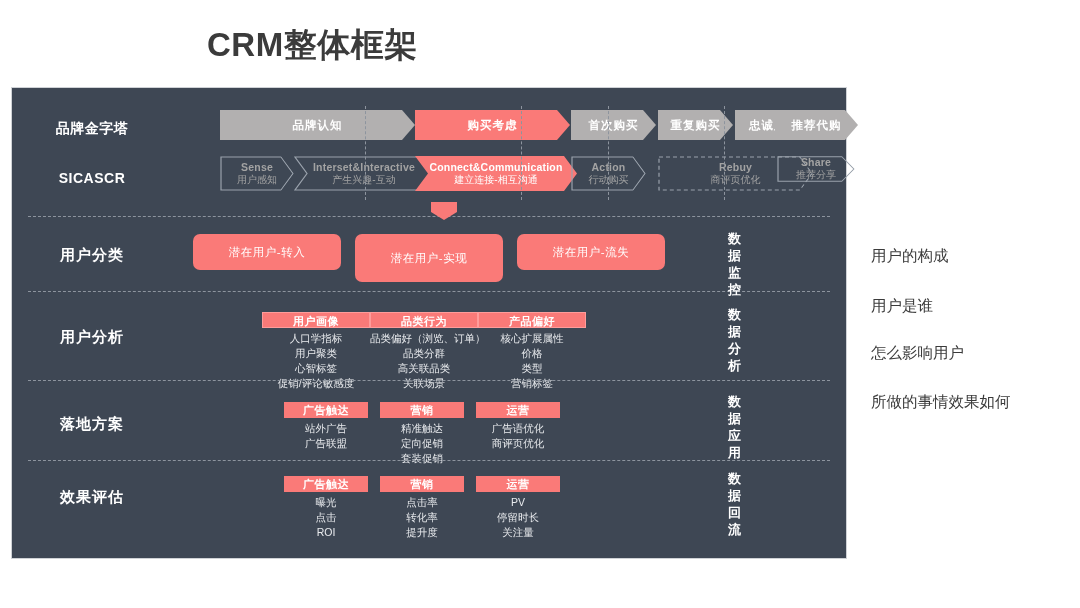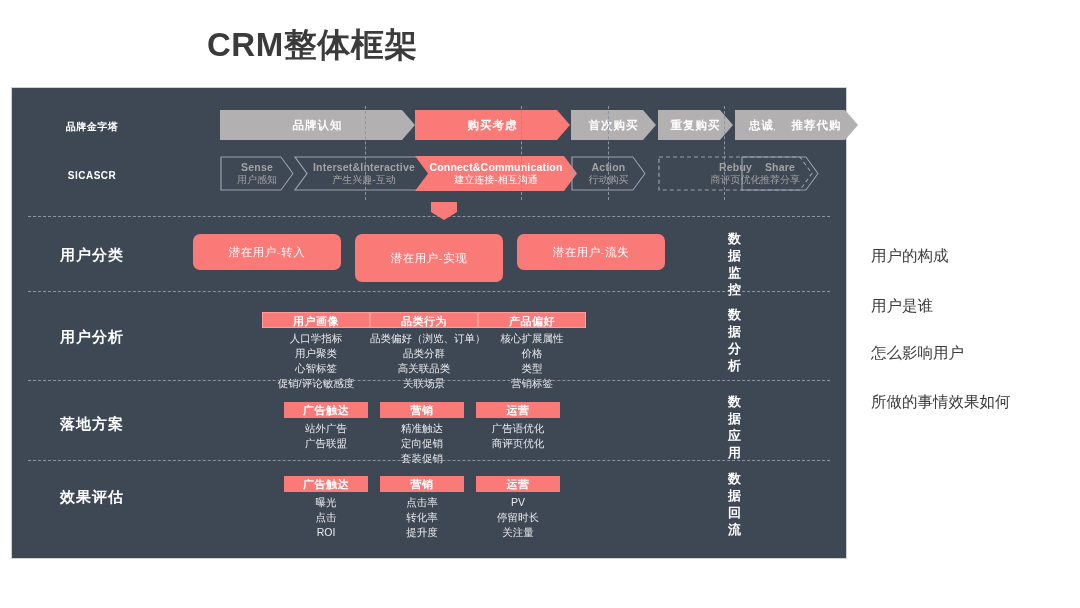--- a/index.html
+++ b/index.html
@@ -32,21 +32,21 @@
   }
 
   
   .row-label {
     position: absolute;
     left: 0; width: 160px;
     text-align: center;
     color: #ffffff;
     white-space: nowrap;
   }
-  .row-label.small { font-size: 10px; font-weight: bold; letter-spacing: .5px; }
+  .row-label.small { font-size: 14px; font-weight: bold; letter-spacing: .5px; }
   .row-label.big   { font-size: 15px; font-weight: bold; letter-spacing: 1px; }
 
   
   .chev {
     position: absolute;
     display: flex; flex-direction: column;
     align-items: center; justify-content: center;
     text-align: center;
     color: #ffffff;
     clip-path: polygon(0 0, calc(100% - 13px) 0, 100% 50%, calc(100% - 13px) 100%, 0 100%, 0 100%);
@@ -203,21 +203,21 @@
   </div>
 
   <div class="chev outline" style="left:598px; top:68px; width:155px; height:35px;">
     <svg class="chev-outline-svg" viewBox="0 0 155 35" preserveAspectRatio="none">
       <polygon points="1,1 142,1 154,17.5 142,34 1,34" fill="none" stroke="#9aa2ac" stroke-width="1.2" stroke-dasharray="4 3"></polygon>
     </svg>
     <span class="chev-txt chev-en">Rebuy</span>
     <span class="chev-txt chev-cn">商评页优化</span>
   </div>
 
-  <div class="chev outline" style="left:681px; top:68px; width:78px; height:35px;">
+  <div class="chev outline" style="left:717px; top:68px; width:78px; height:26px;">
     <svg class="chev-outline-svg" viewBox="0 0 78 35" preserveAspectRatio="none">
       <polygon points="1,1 65,1 77,17.5 65,34 1,34" fill="none" stroke="#9aa2ac" stroke-width="1.2"></polygon>
     </svg>
     <span class="chev-txt chev-en">Share</span>
     <span class="chev-txt chev-cn">推荐分享</span>
   </div>
 
   <div class="vsep" style="left:353px; top:18px; height:94px;"></div>
   <div class="vsep" style="left:509px; top:18px; height:94px;"></div>
   <div class="vsep" style="left:596px; top:18px; height:94px;"></div>

